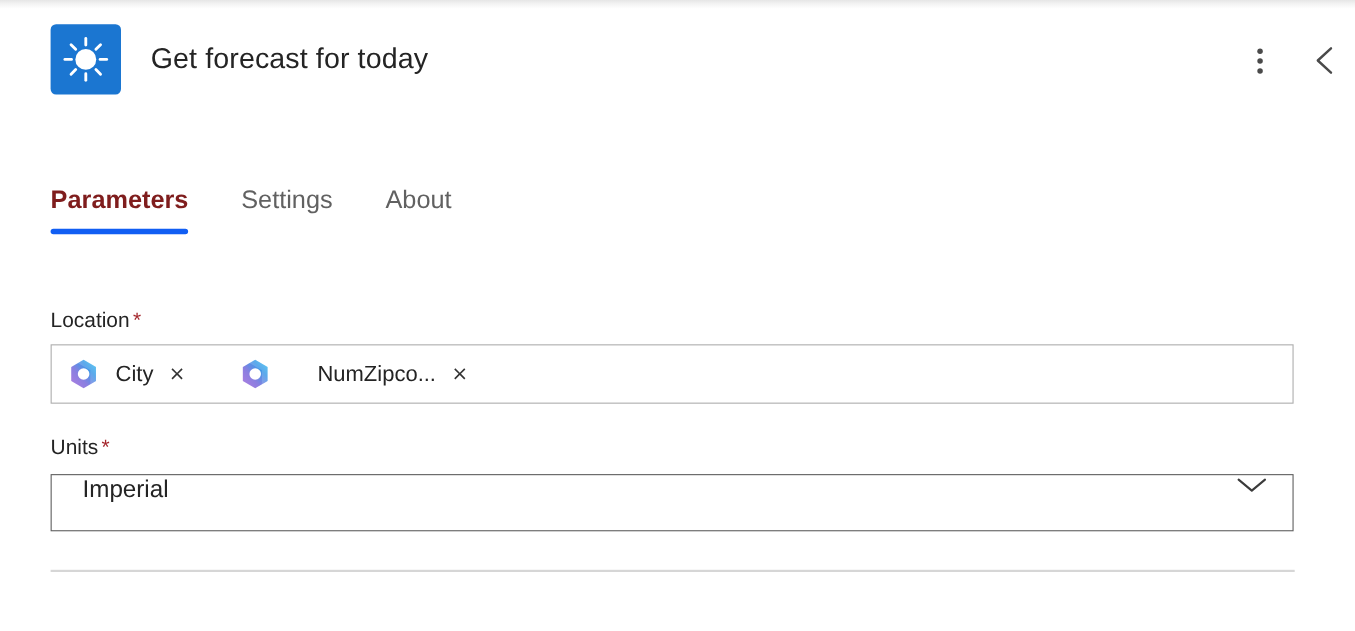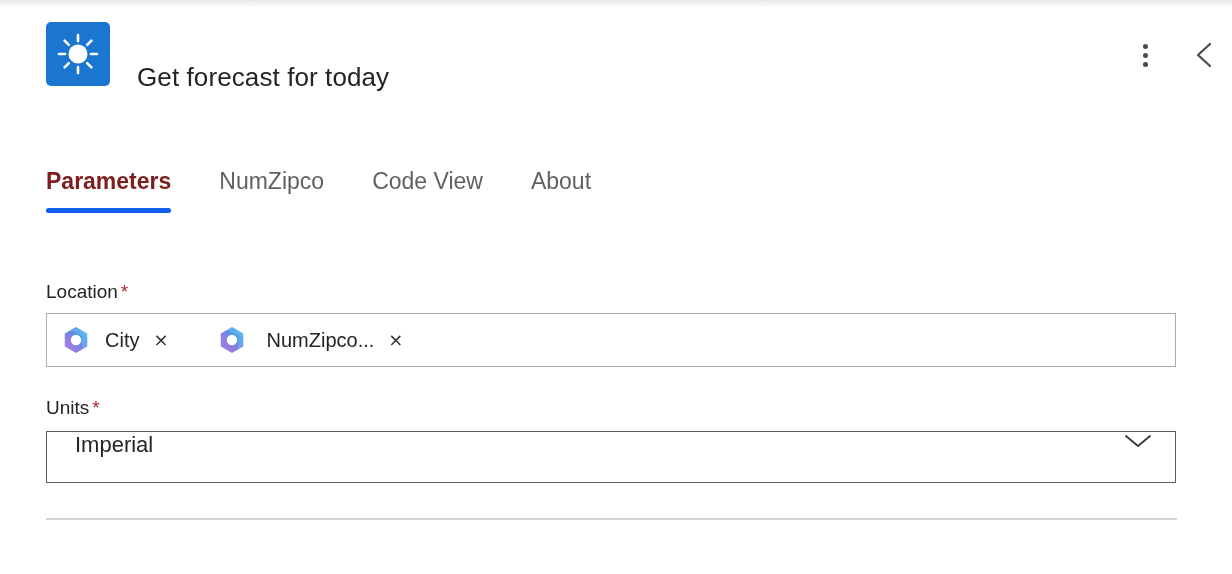--- a/index.html
+++ b/index.html
@@ -43,21 +43,20 @@
   .app-icon svg { display: block; }
 
   .header-title {
     position: absolute;
     left: 137px; top: 16px;
     font-size: 26px;
     font-weight: 400;
     color: #242424;
     letter-spacing: 0.1px;
     white-space: nowrap;
-    margin-top: 24px;
   }
 
   .kebab-button {
     position: absolute;
     left: 1128px; top: 16px;
     width: 34px; height: 34px;
     display: flex;
     align-items: center;
     justify-content: center;
     cursor: pointer;
@@ -236,24 +235,21 @@
       <polyline points="18,4 6,15 18,26" fill="none" stroke="#4a4a4a" stroke-width="2.2" stroke-linecap="round" stroke-linejoin="round"></polyline>
     </svg>
   </div>
 </div>
 
 <div class="tabs">
   <div class="tab active">
     <span>Parameters</span>
   </div>
   <div class="tab">
-    <span>NumZipco</span>
-  </div>
-  <div class="tab">
-    <span>Code View</span>
+    <span>Settings</span>
   </div>
   <div class="tab">
     <span>About</span>
   </div>
 </div>
 
 <div class="field-label label-location">
   <span>Location</span><span class="req">*</span>
 </div>
 
@@ -288,21 +284,21 @@
             <stop offset="38%" stop-color="#8a7fe0"></stop>
             <stop offset="70%" stop-color="#3d9ae8"></stop>
             <stop offset="100%" stop-color="#3ec7f0"></stop>
           </linearGradient>
         </defs>
         <path d="M16 2.2 L28 9.1 L28 22.9 L16 29.8 L4 22.9 L4 9.1 Z" fill="url(#hexg2)"></path>
         <circle cx="16" cy="16" r="5.6" fill="#ffffff"></circle>
         <path d="M16 2.2 L28 9.1 L28 22.9 L22.5 26 L22.5 12.3 L10.4 5.4 Z" fill="#ffffff" opacity="0.16"></path>
       </svg>
     </span>
-    <span class="chip-label" style="margin-left:6px;">NumZipco...</span>
+    <span class="chip-label" style="margin-left:28px;">NumZipco...</span>
     <span class="chip-remove">×</span>
   </div>
 
 </div>
 
 <div class="field-label label-units">
   <span>Units</span><span class="req">*</span>
 </div>
 
 <div class="units-select">

